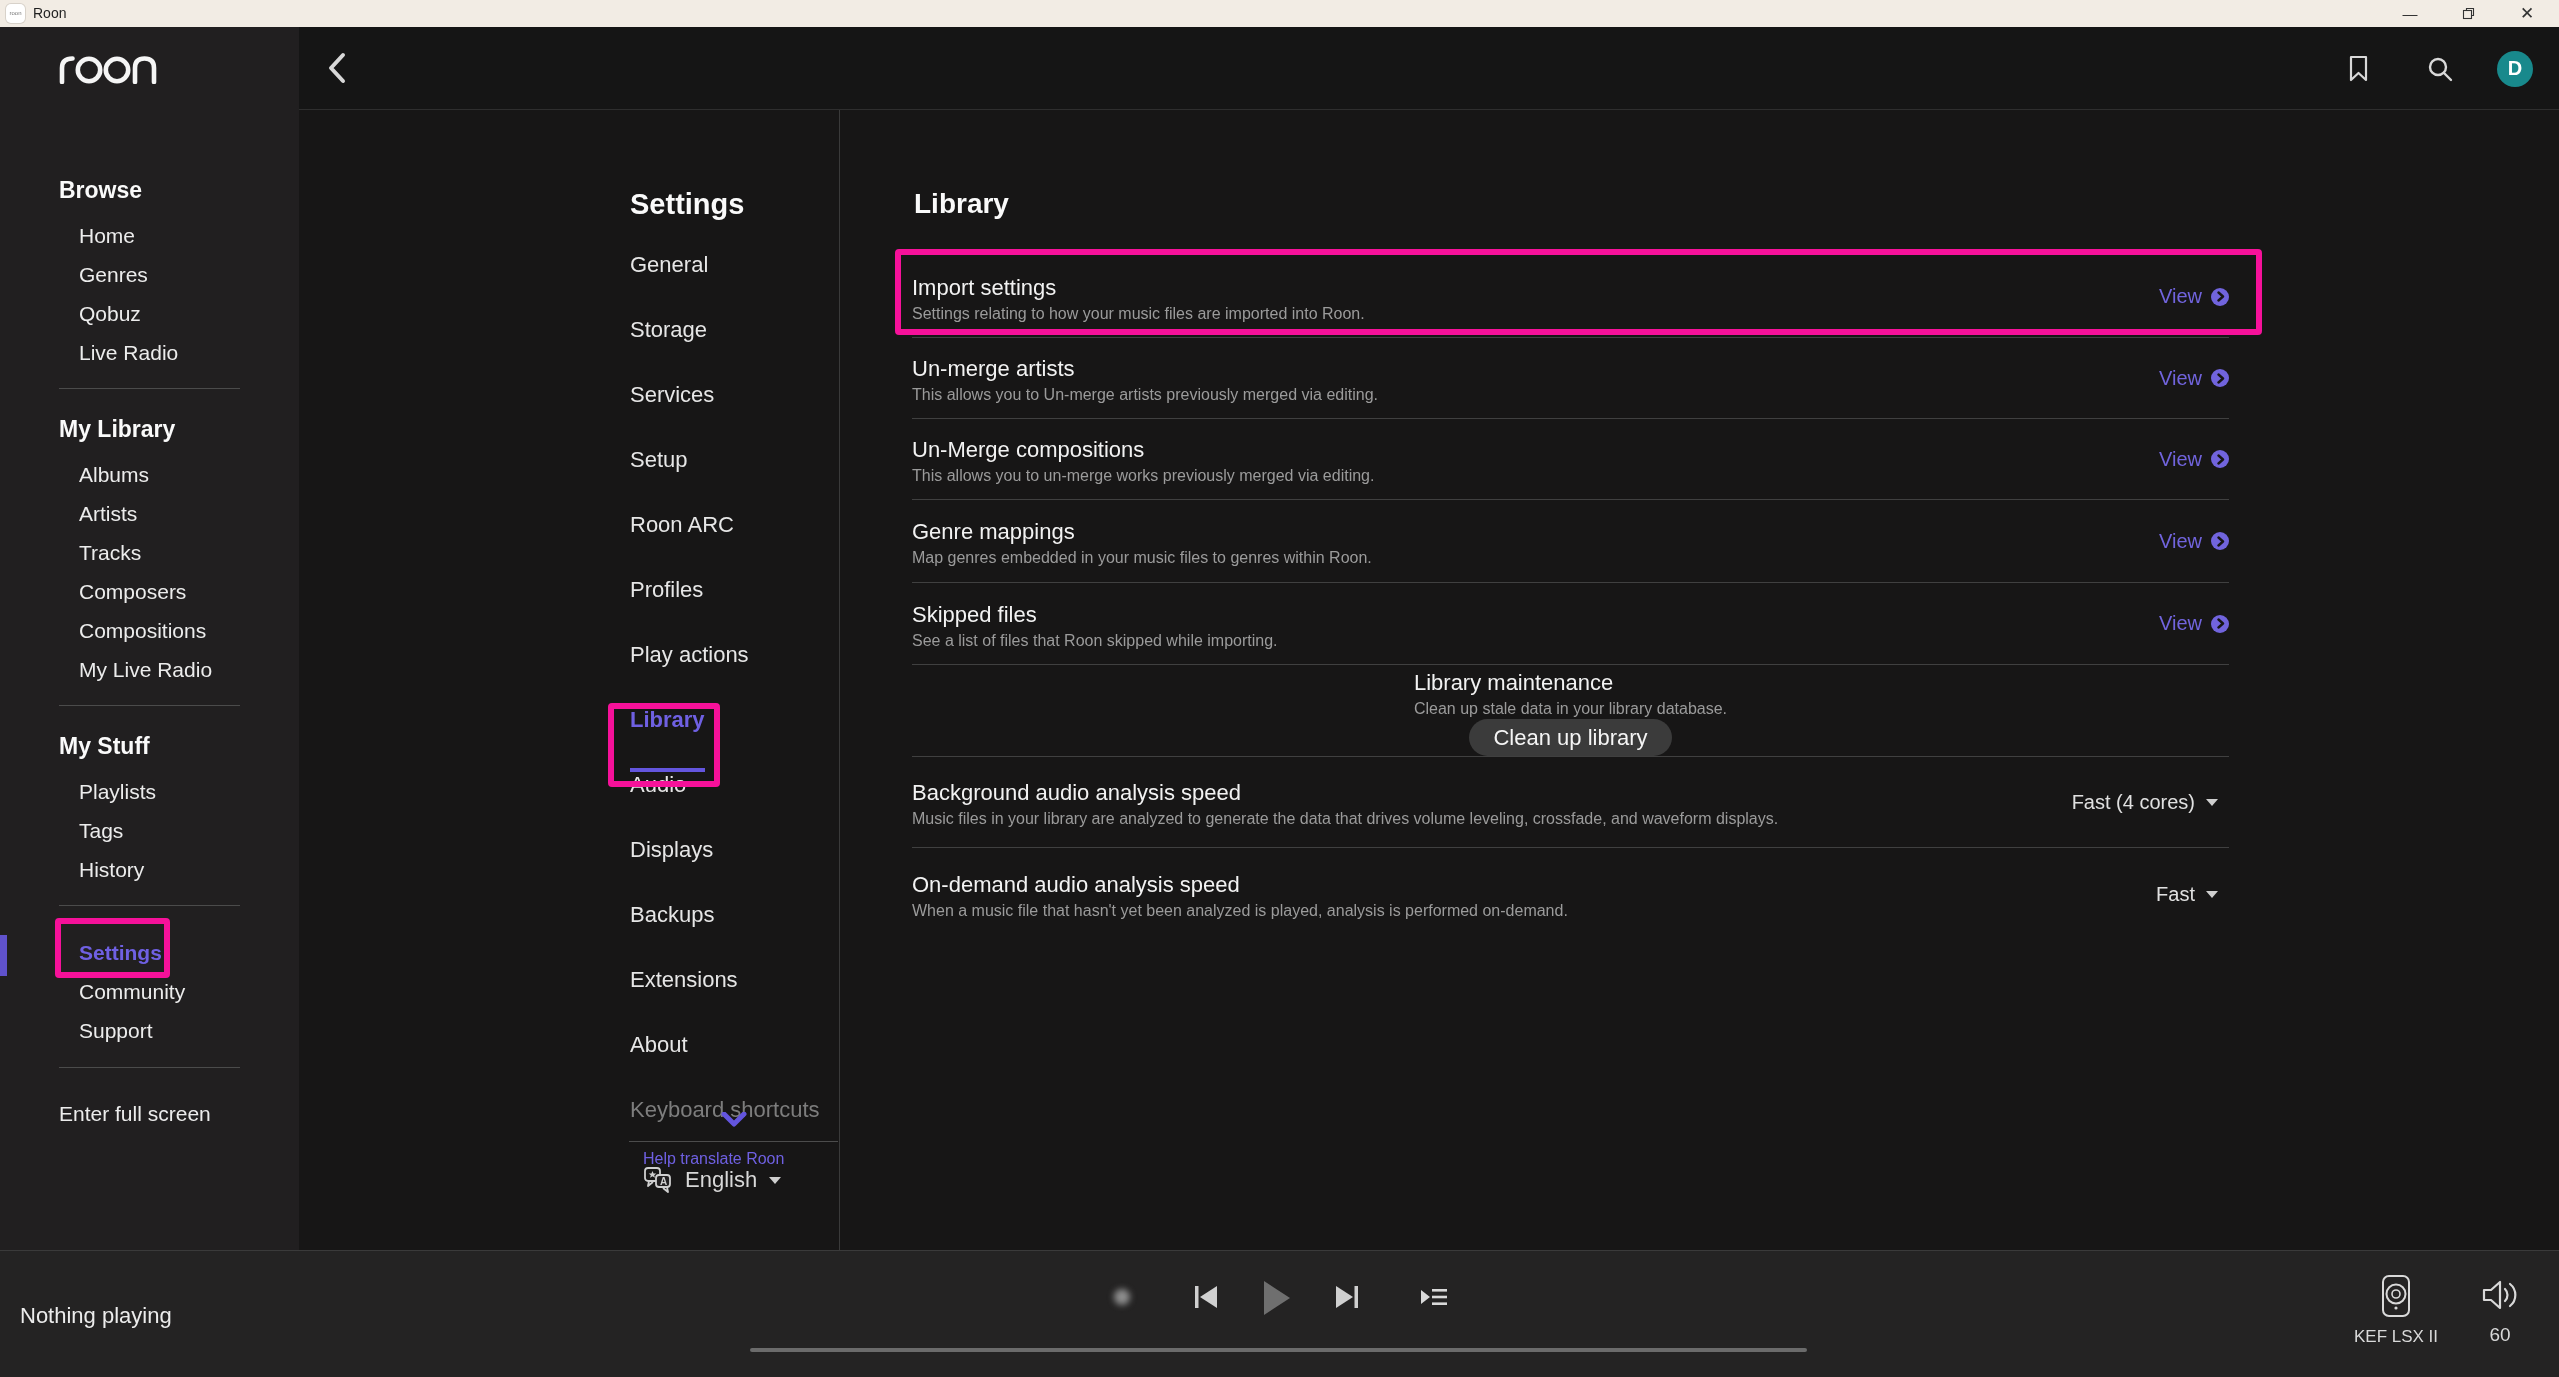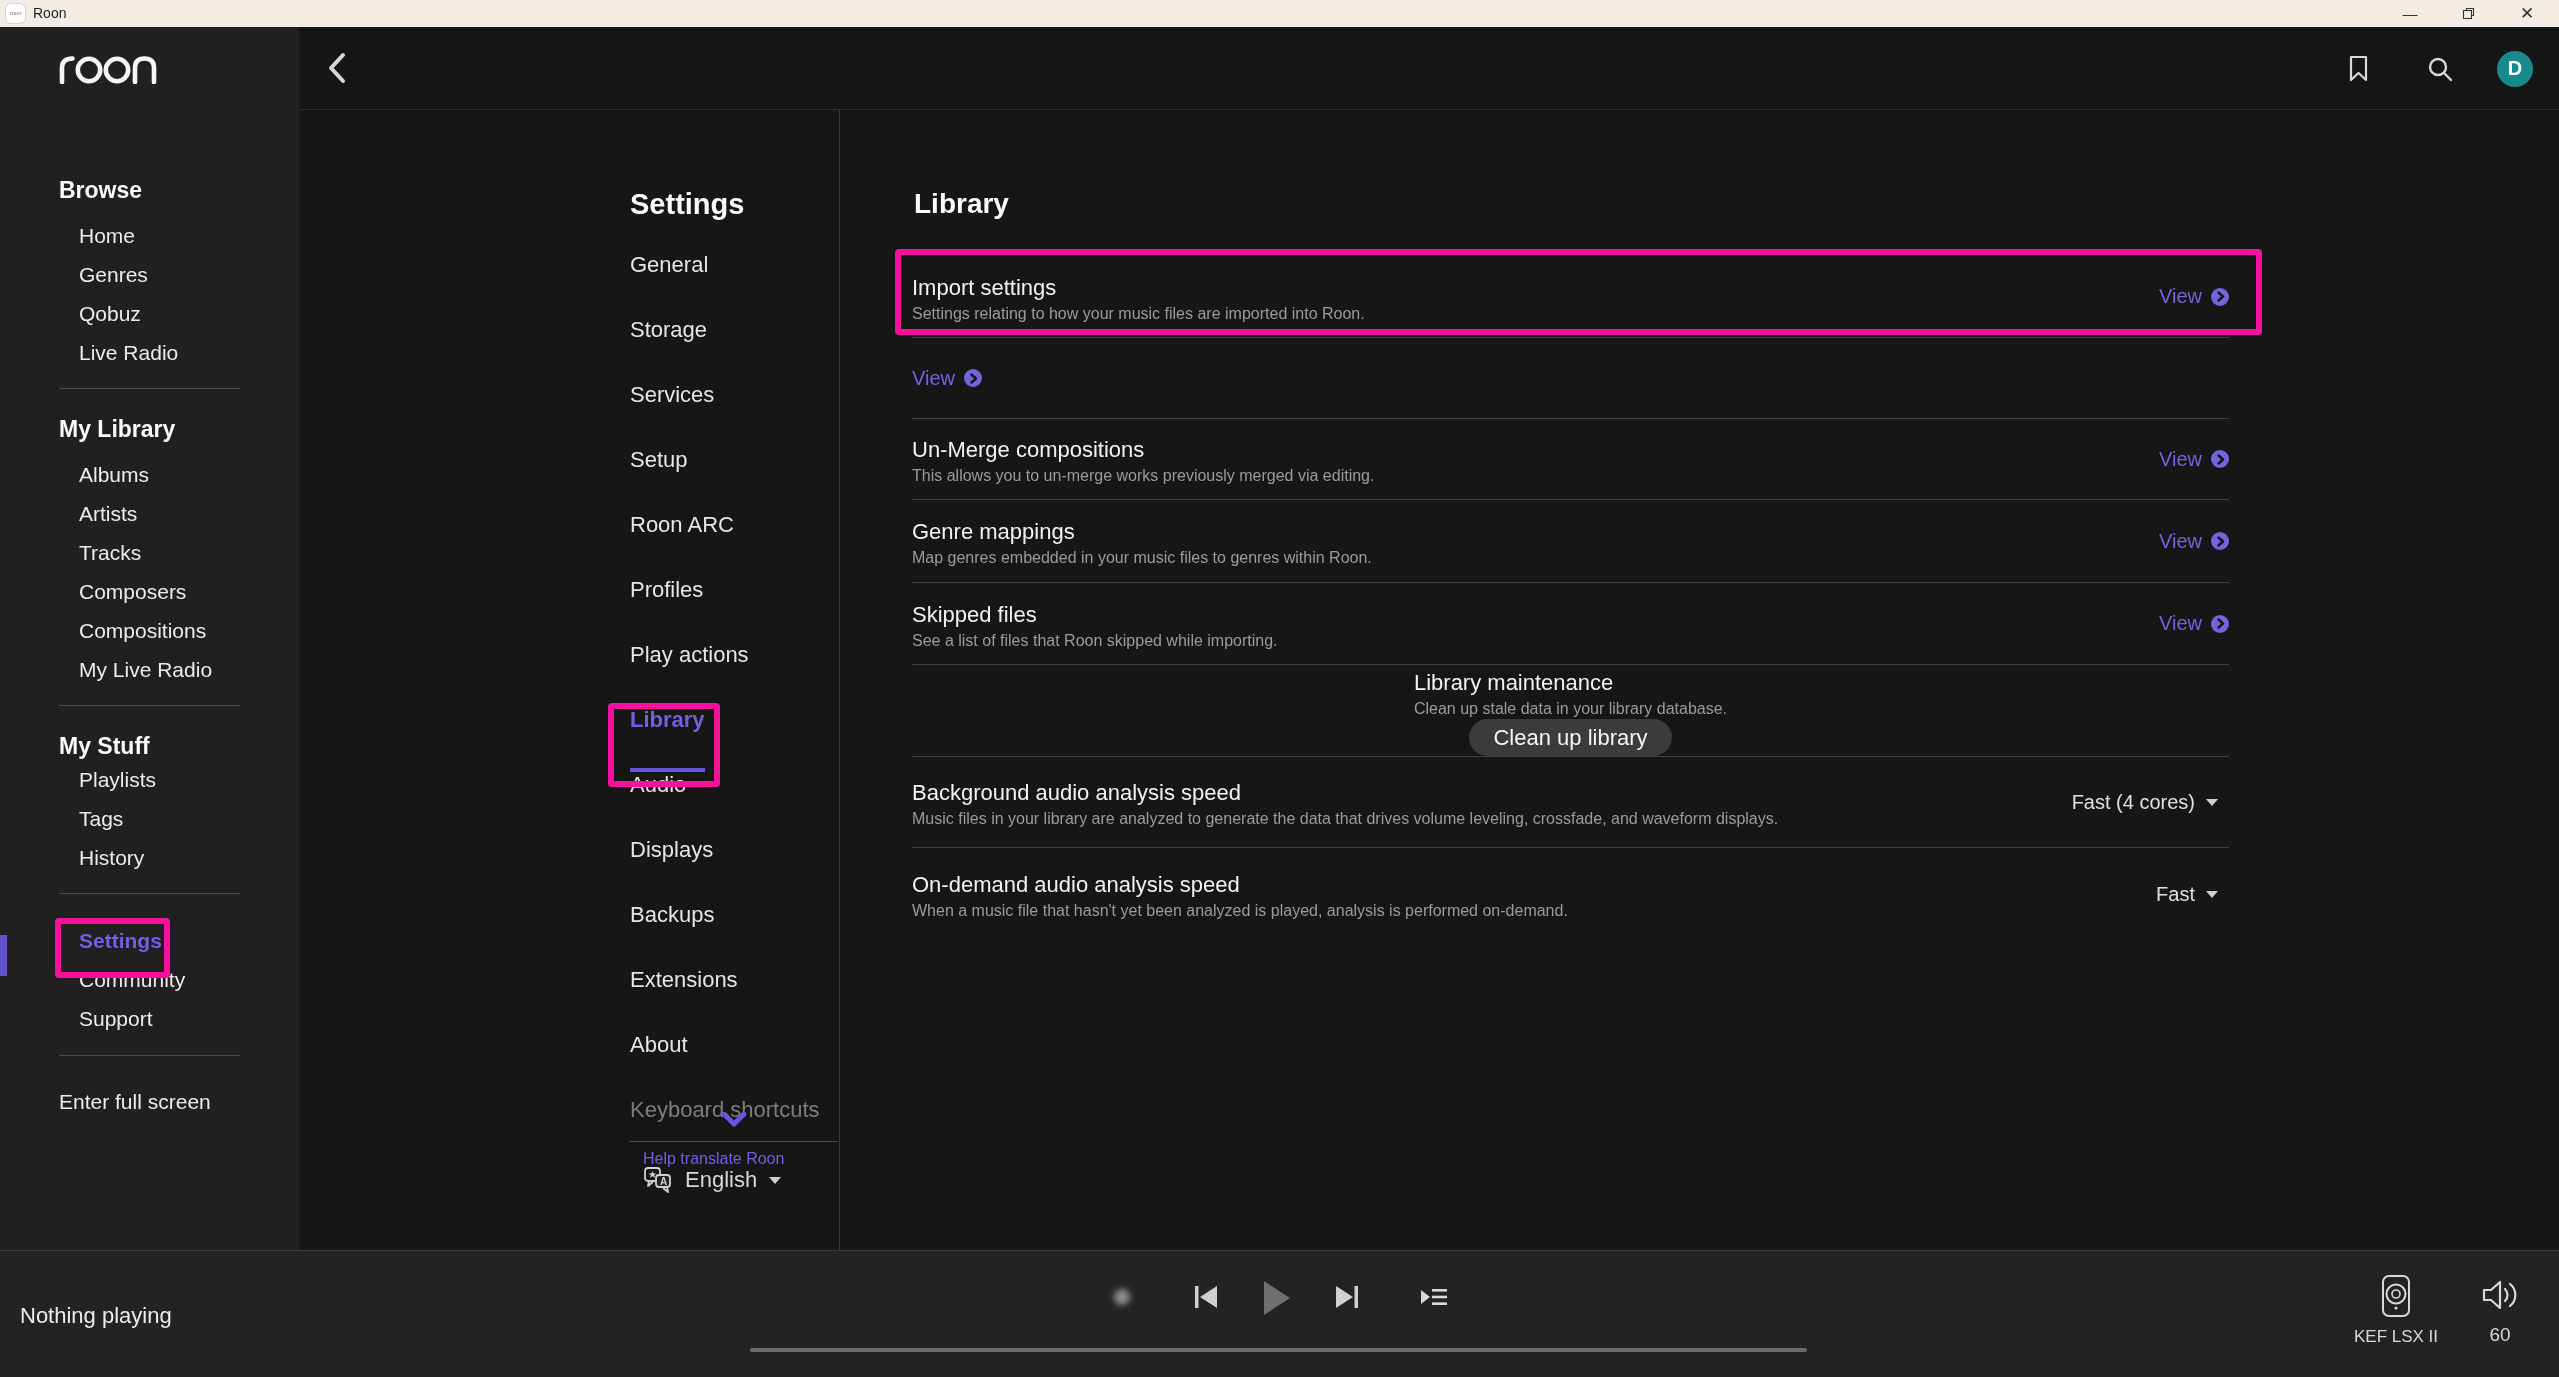--- a/index.html
+++ b/index.html
@@ -121,21 +121,21 @@
   <div class="nav-header" style="margin-top:26px;">My Library</div>
   <div class="nav-item" style="margin-top:12px;">Albums</div>
   <div class="nav-item">Artists</div>
   <div class="nav-item">Tracks</div>
   <div class="nav-item">Composers</div>
   <div class="nav-item">Compositions</div>
   <div class="nav-item">My Live Radio</div>
   <div class="side-hr" style="margin-top:16px;"></div>
 
   <div class="nav-header" style="margin-top:26px;">My Stuff</div>
-  <div class="nav-item" style="">Playlists</div>
+  <div class="nav-item" style="margin-top:12px;">Playlists</div>
   <div class="nav-item">Tags</div>
   <div class="nav-item">History</div>
   <div class="side-hr" style="margin-top:16px;"></div>
 
   <div class="nav-item accent-text" style="margin-top:27px;">Settings</div>
   <div class="nav-item">Community</div>
   <div class="nav-item">Support</div>
   <div class="side-hr" style="margin-top:17px;"></div>
 
   <div class="nav-item l1" style="margin-top:26px;">Enter full screen</div>
@@ -235,20 +235,24 @@
       <div class="view-link">
         <span class="view-label">View</span>
         <span class="view-circle">
             <svg width="9" height="11" viewBox="0 0 9 11">
               <polyline points="2.5,1.5 7,5.5 2.5,9.5" fill="none" stroke="#171616" stroke-width="2.4" stroke-linejoin="round" stroke-linecap="round"></polyline>
             </svg>
           </span>
       </div>
     </div>
     <div class="row" style="height:81px;">
+      <div class="row-text">
+        <div class="row-title">Un-merge artists</div>
+        <div class="row-sub">This allows you to Un-merge artists previously merged via editing.</div>
+      </div>
       <div class="view-link">
         <span class="view-label">View</span>
         <span class="view-circle">
             <svg width="9" height="11" viewBox="0 0 9 11">
               <polyline points="2.5,1.5 7,5.5 2.5,9.5" fill="none" stroke="#171616" stroke-width="2.4" stroke-linejoin="round" stroke-linecap="round"></polyline>
             </svg>
           </span>
       </div>
     </div>
     <div class="row" style="height:81px;">

